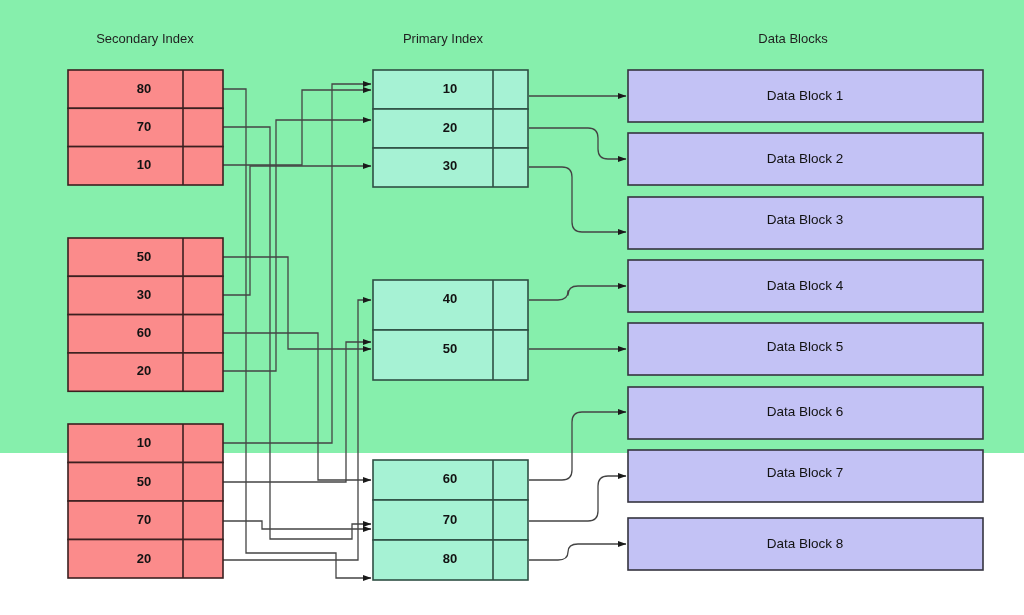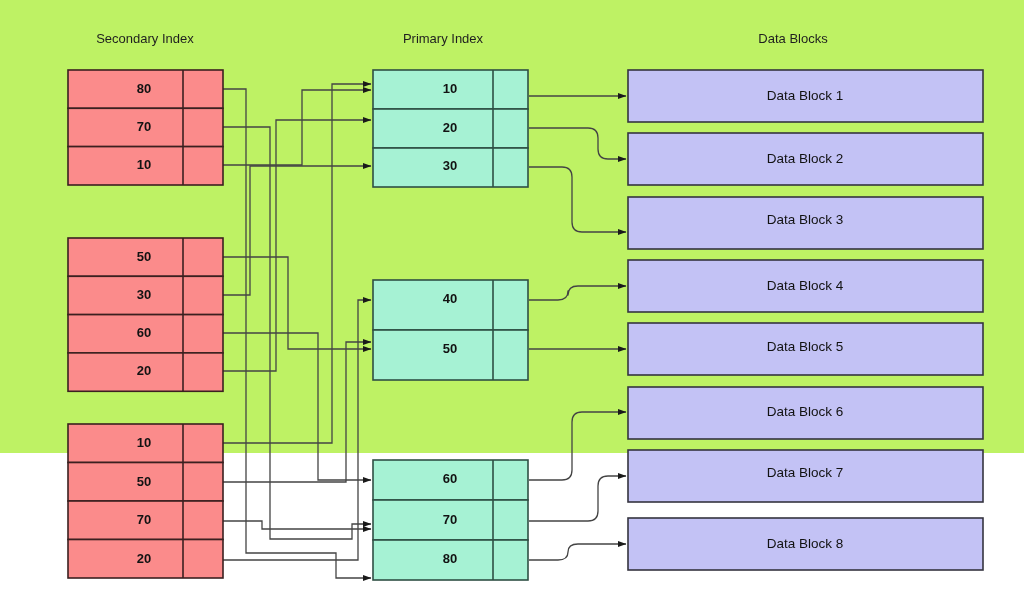--- a/index.html
+++ b/index.html
@@ -10,21 +10,21 @@
   body {
     width: 1024px;
     height: 615px;
     font-family: "Liberation Sans", sans-serif;
     overflow: hidden;
   }
   #diagram-root {
     position: relative;
     width: 1024px;
     height: 453px;
-    background: #bef264;
+    background: #86efac;
   }
   svg.layer {
     position: absolute;
     top: 0;
     left: 0;
     width: 1024px;
     height: 615px;
   }
   .col-title {
     font-family: "Liberation Sans", sans-serif;

